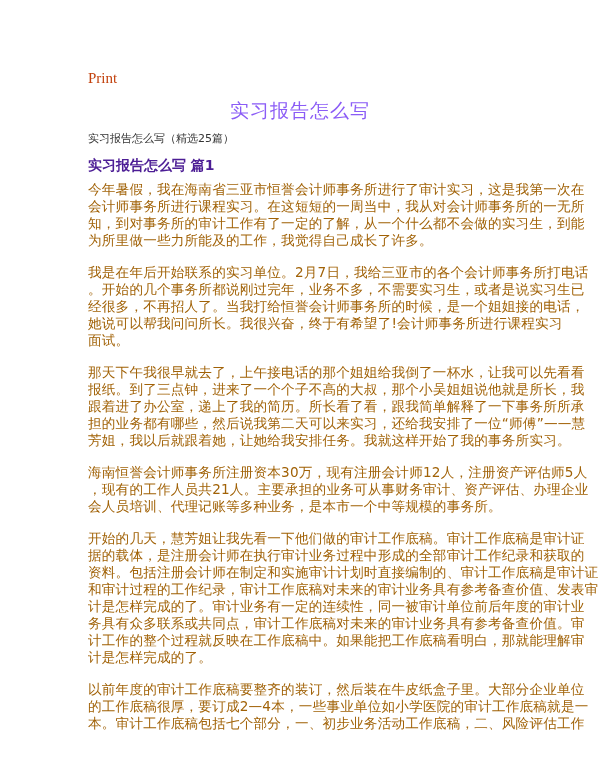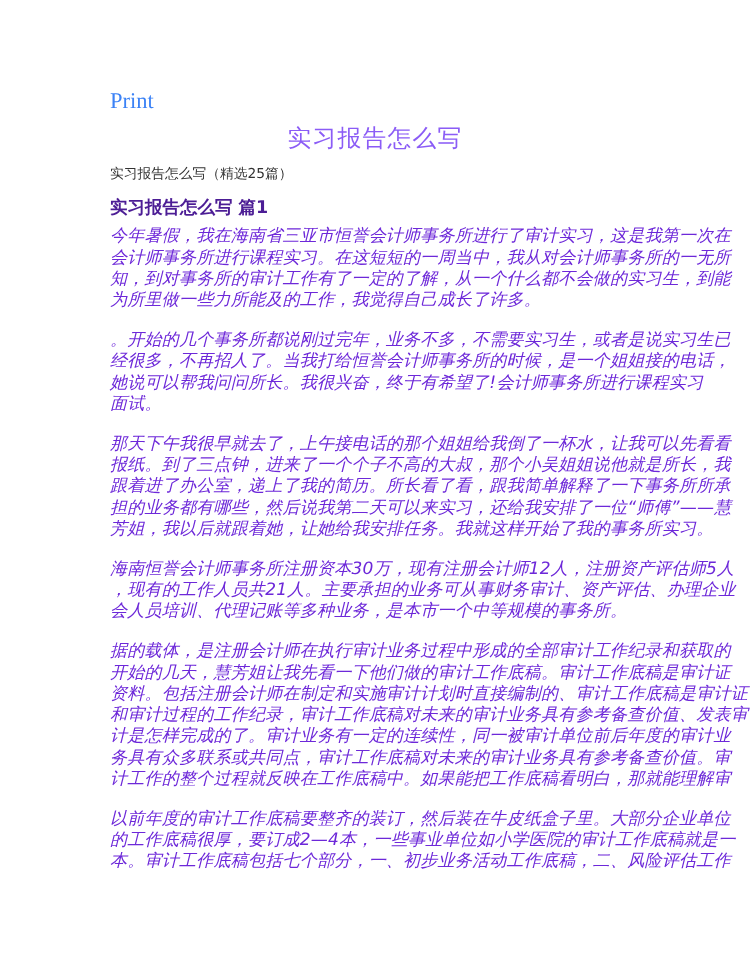--- a/index.html
+++ b/index.html
@@ -19,22 +19,22 @@
       position: absolute;
       left: 88px;
       top: 0;
       width: 428px;
     }
     .print-label {
       position: absolute;
       top: 70px;
       left: 0;
       font-family: "Liberation Serif", serif;
-      font-size: 18px;
-      color: #3b82f6;
+      font-size: 15px;
+      color: #c2410c;
     }
     .doc-title {
       position: absolute;
       top: 98px;
       left: 0;
       width: 424px;
       text-align: center;
       font-size: 19px;
       color: #8b5cf6;
       letter-spacing: 1px;
@@ -62,67 +62,68 @@
     }
     .para {
       margin: 0 0 15px 0;
     }
     .line {
       display: block;
       white-space: nowrap;
       font-size: 13.6px;
       line-height: 17px;
       height: 17px;
-      color: #6d28d9;
+      color: #a16207;
       letter-spacing: 0.2px;
-      font-style: italic;
     }
   </style>
 </head>
 <body>
 
 <div class="page">
   <div class="print-label">Print</div>
   <div class="doc-title">实习报告怎么写</div>
   <div class="doc-subtitle">实习报告怎么写（精选25篇）</div>
   <div class="section-heading">实习报告怎么写 篇1</div>
 
   <div class="body-text">
     <p class="para">
       <span class="line">今年暑假，我在海南省三亚市恒誉会计师事务所进行了审计实习，这是我第一次在</span>
       <span class="line">会计师事务所进行课程实习。在这短短的一周当中，我从对会计师事务所的一无所</span>
       <span class="line">知，到对事务所的审计工作有了一定的了解，从一个什么都不会做的实习生，到能</span>
       <span class="line">为所里做一些力所能及的工作，我觉得自己成长了许多。</span>
     </p>
     <p class="para">
+      <span class="line">我是在年后开始联系的实习单位。2月7日，我给三亚市的各个会计师事务所打电话</span>
       <span class="line">。开始的几个事务所都说刚过完年，业务不多，不需要实习生，或者是说实习生已</span>
       <span class="line">经很多，不再招人了。当我打给恒誉会计师事务所的时候，是一个姐姐接的电话，</span>
       <span class="line">她说可以帮我问问所长。我很兴奋，终于有希望了!会计师事务所进行课程实习</span>
       <span class="line">面试。</span>
     </p>
     <p class="para">
       <span class="line">那天下午我很早就去了，上午接电话的那个姐姐给我倒了一杯水，让我可以先看看</span>
       <span class="line">报纸。到了三点钟，进来了一个个子不高的大叔，那个小吴姐姐说他就是所长，我</span>
       <span class="line">跟着进了办公室，递上了我的简历。所长看了看，跟我简单解释了一下事务所所承</span>
       <span class="line">担的业务都有哪些，然后说我第二天可以来实习，还给我安排了一位“师傅”——慧</span>
       <span class="line">芳姐，我以后就跟着她，让她给我安排任务。我就这样开始了我的事务所实习。</span>
     </p>
     <p class="para">
       <span class="line">海南恒誉会计师事务所注册资本30万，现有注册会计师12人，注册资产评估师5人</span>
       <span class="line">，现有的工作人员共21人。主要承担的业务可从事财务审计、资产评估、办理企业</span>
       <span class="line">会人员培训、代理记账等多种业务，是本市一个中等规模的事务所。</span>
     </p>
     <p class="para">
+      <span class="line">开始的几天，慧芳姐让我先看一下他们做的审计工作底稿。审计工作底稿是审计证</span>
       <span class="line">据的载体，是注册会计师在执行审计业务过程中形成的全部审计工作纪录和获取的</span>
-      <span class="line">开始的几天，慧芳姐让我先看一下他们做的审计工作底稿。审计工作底稿是审计证</span>
       <span class="line">资料。包括注册会计师在制定和实施审计计划时直接编制的、审计工作底稿是审计证</span>
       <span class="line">和审计过程的工作纪录，审计工作底稿对未来的审计业务具有参考备查价值、发表审</span>
       <span class="line">计是怎样完成的了。审计业务有一定的连续性，同一被审计单位前后年度的审计业</span>
       <span class="line">务具有众多联系或共同点，审计工作底稿对未来的审计业务具有参考备查价值。审</span>
       <span class="line">计工作的整个过程就反映在工作底稿中。如果能把工作底稿看明白，那就能理解审</span>
+      <span class="line">计是怎样完成的了。</span>
     </p>
     <p class="para">
       <span class="line">以前年度的审计工作底稿要整齐的装订，然后装在牛皮纸盒子里。大部分企业单位</span>
       <span class="line">的工作底稿很厚，要订成2—4本，一些事业单位如小学医院的审计工作底稿就是一</span>
       <span class="line">本。审计工作底稿包括七个部分，一、初步业务活动工作底稿，二、风险评估工作</span>
     </p>
   </div>
 </div>
 
 </body></html>

